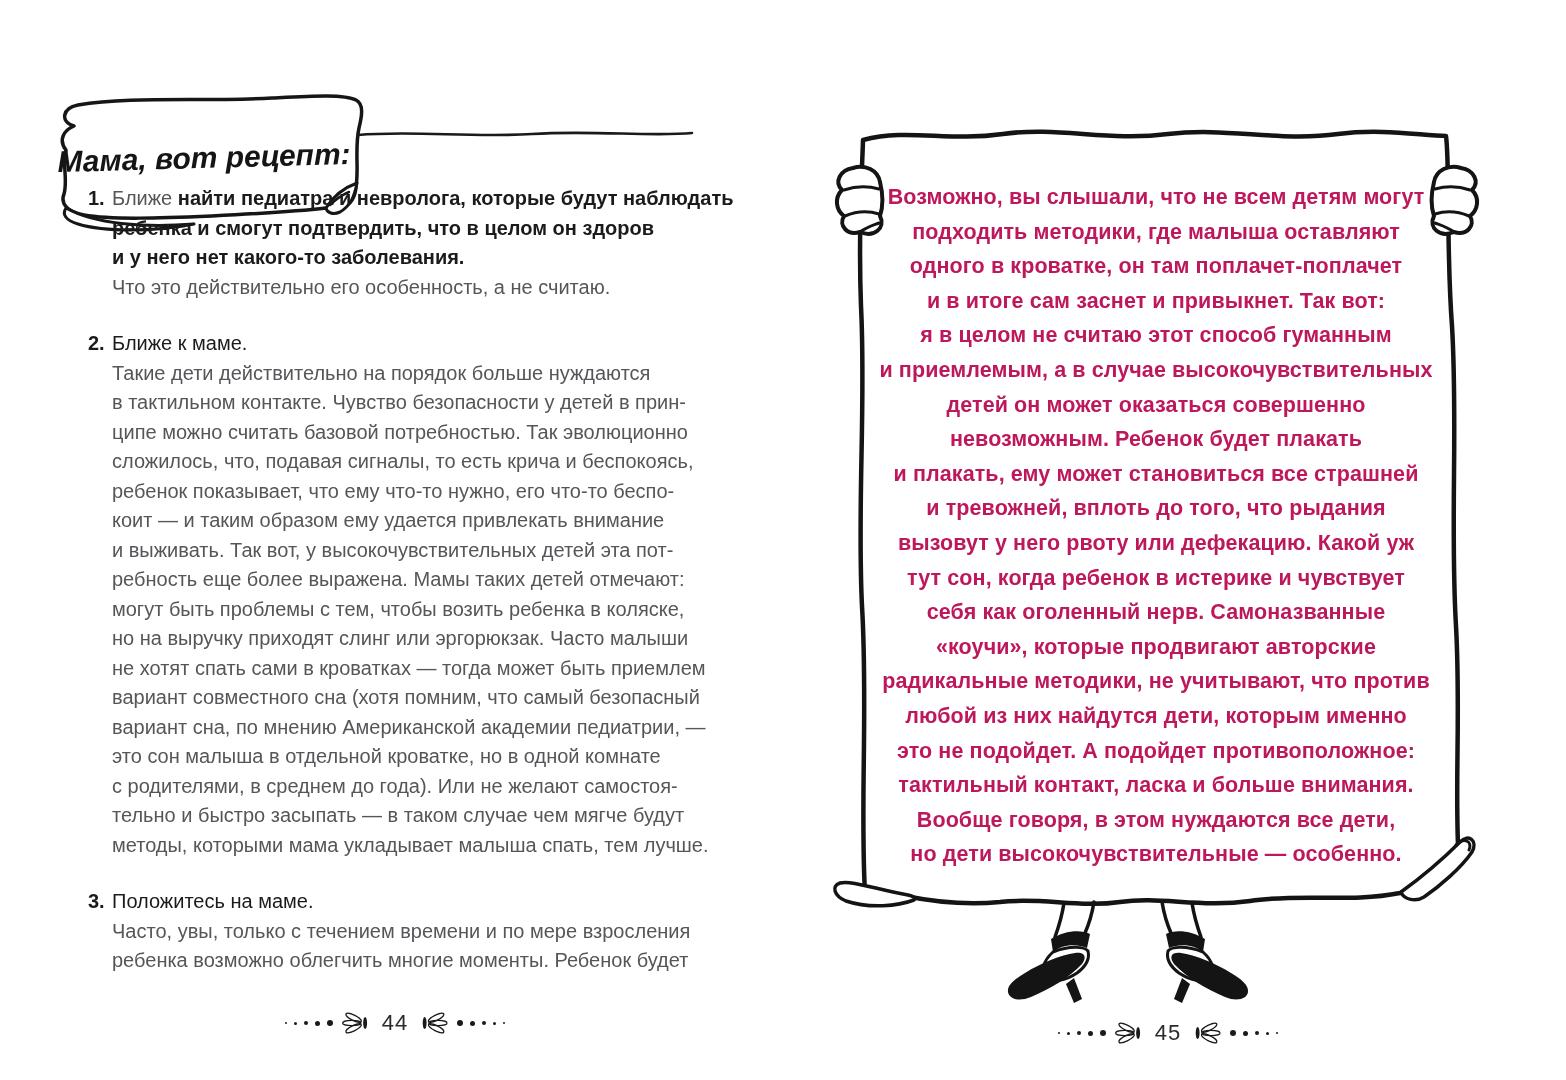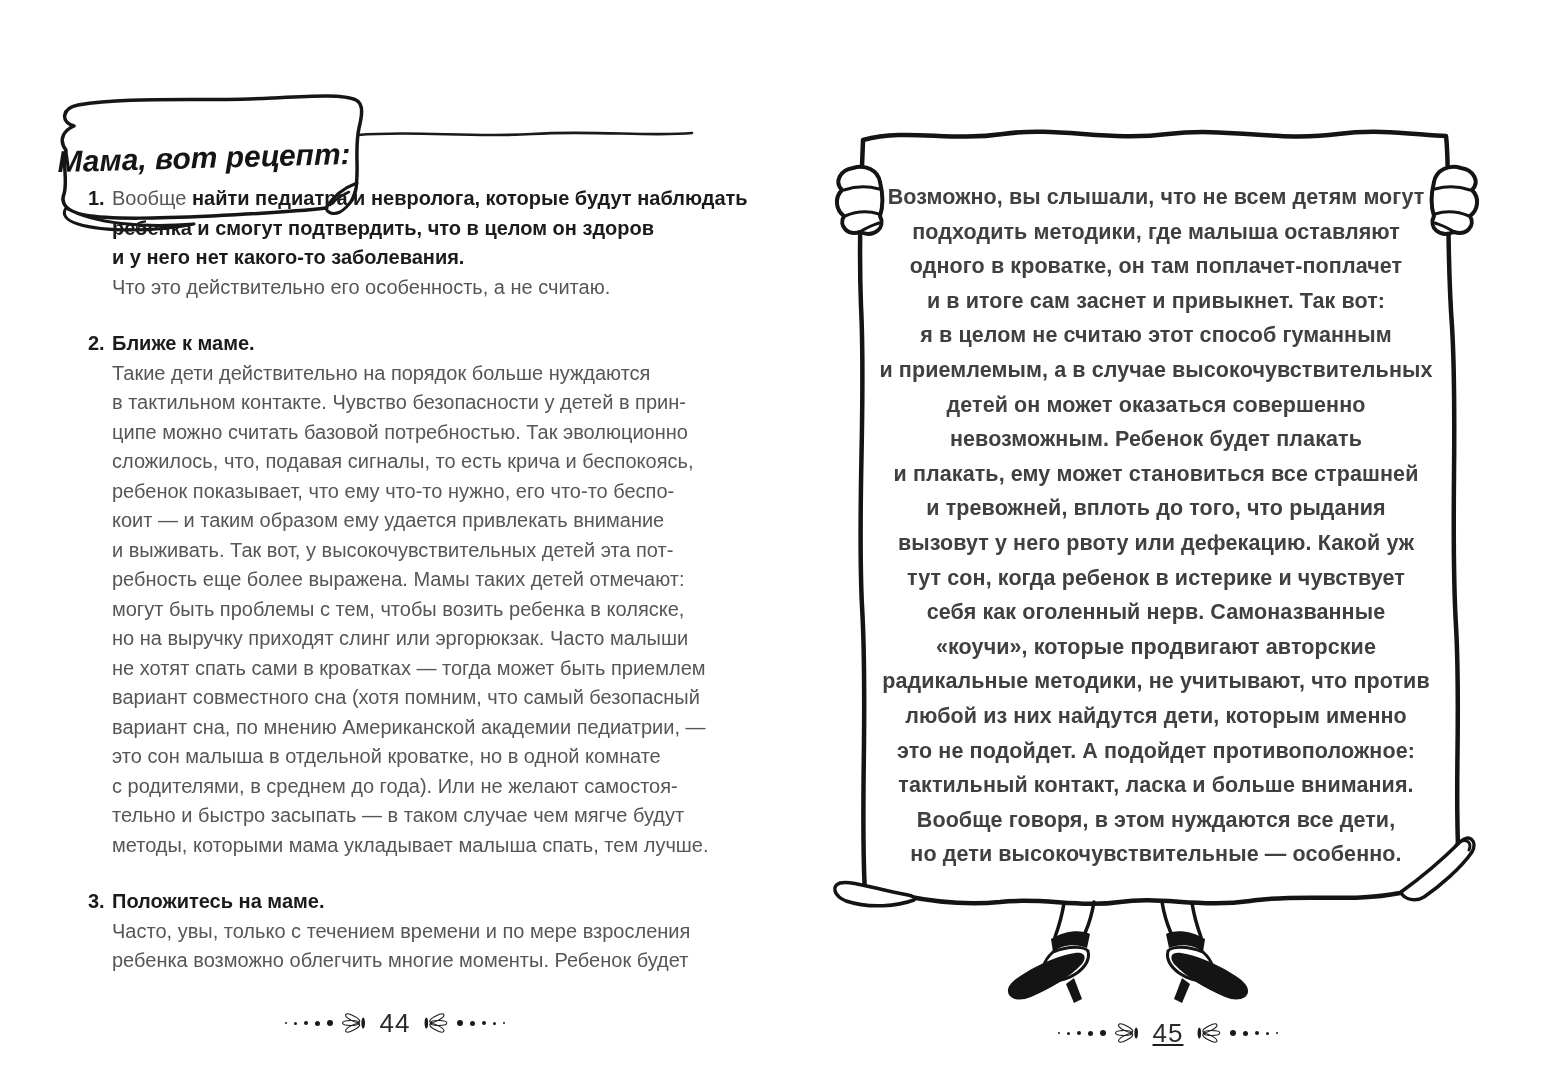--- a/index.html
+++ b/index.html
@@ -20,40 +20,40 @@
   }
   .hline{left:352px;top:124px;}
 
   .left-content{
     left:88px;top:184px;width:680px;
     font-size:20px;line-height:29.5px;color:#56565a;
   }
   .item{display:grid;grid-template-columns:24px 1fr;margin-bottom:27px;}
   .item-num{font-weight:bold;color:#1b1b1d;}
   .item-body{white-space:pre-line;}
-  .item-heading{font-weight:bold;color:#1b1b1d;margin-top:30px;}
+  .item-heading{font-weight:normal;color:#1b1b1d;margin-top:30px;}
   .item b{font-weight:bold;color:#1b1b1d;}
 
   
   .scroll-art{left:828px;top:106px;}
   .scroll-text{
     left:866px;top:180px;width:580px;
     text-align:center;font-size:21.5px;line-height:34.6px;
-    font-weight:bold;color:#404040;white-space:pre-line;
+    font-weight:bold;color:#be185d;white-space:pre-line;
     letter-spacing:.1px;
   }
 
   
   .pagenum-row{
     display:flex;align-items:center;justify-content:center;gap:9px;
     height:34px;
   }
   .pagenum-left{left:285px;top:1006px;width:220px;}
-  .pagenum-right{left:1058px;top:1016px;width:220px;text-decoration:underline;}
-  .pn{font-size:26px;color:#2b2b2e;letter-spacing:1px;padding:0 4px;}
+  .pagenum-right{left:1058px;top:1016px;width:220px;}
+  .pn{font-size:22px;color:#2b2b2e;letter-spacing:1px;padding:0 4px;}
   .dots{display:flex;align-items:center;gap:7px;}
   .dot{background:#1a1a1c;border-radius:50%;display:block;}
   .d1{width:2px;height:2px;}
   .d2{width:3px;height:3px;}
   .d3{width:4px;height:4px;}
   .d4{width:5px;height:5px;}
   .d5{width:6px;height:6px;}
   .fan-flip{transform:scaleX(-1);}
 </style>
 </head>
@@ -80,21 +80,21 @@
 </div>
 
 <svg class="abs hline" width="345" height="20" viewBox="0 0 345 20">
   <path d="M 6,11 C 60,6 120,14 180,10 C 240,6 300,13 340,9" fill="none" stroke="#1a1a1c" stroke-width="2.6" stroke-linecap="round"></path>
 </svg>
 
 <div class="abs left-content">
 
   <div class="item">
     <div class="item-num">1.</div>
-    <div class="item-body"><span>Вообще </span><b>найти педиатра и невролога, которые будут наблюдать
+    <div class="item-body"><span>Ближе </span><b>найти педиатра и невролога, которые будут наблюдать
 ребенка и смогут подтвердить, что в целом он здоров
 и у него нет какого-то заболевания.</b>
 <span>Что это действительно его особенность, а не считаю.</span></div>
   </div>
 
   <div class="item">
     <div class="item-num">2.</div>
     <div class="item-body"><span class="item-heading">Ближе к маме.</span>
 <span>Такие дети действительно на порядок больше нуждаются
 в тактильном контакте. Чувство безопасности у детей в прин-

